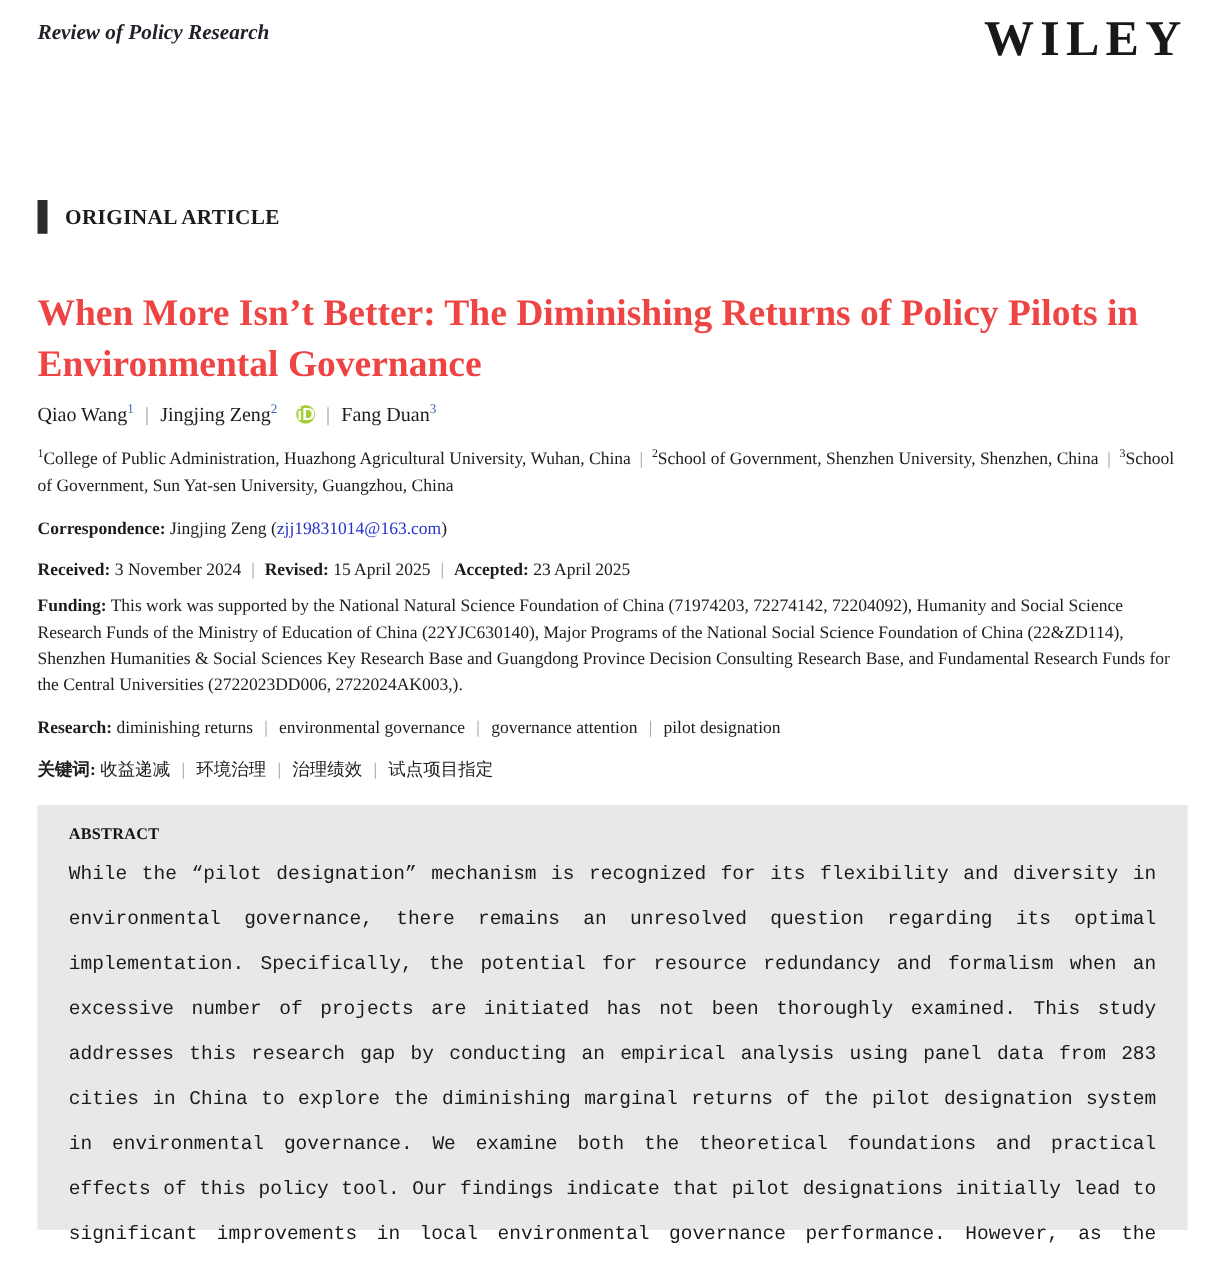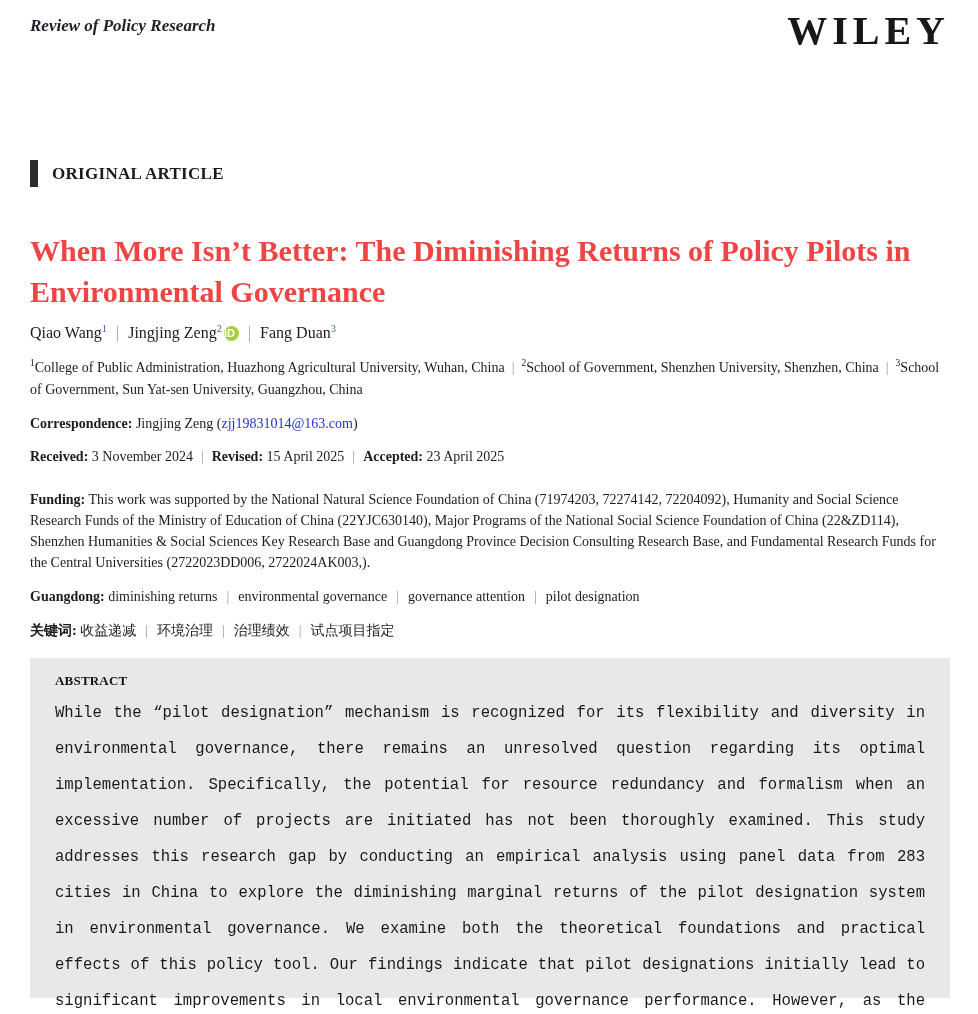--- a/index.html
+++ b/index.html
@@ -15,32 +15,32 @@
   .atype{margin-top:95px;display:flex;align-items:center;}
   .atype-bar{width:8px;height:27px;background:#2b2b2b;margin-right:14px;}
   .atype-label{font-size:17px;font-weight:bold;letter-spacing:.3px;}
   .title{margin:44px 0 0;font-size:30px;line-height:1.36;font-weight:bold;color:#ef4444;max-width:932px;}
   .authors{margin-top:11px;font-size:16px;}
   .pipe{color:#9a9a9a;margin:0 9px;}
   .sup{font-size:10.5px;vertical-align:super;line-height:0;}
   .sup-blue{color:#3a67b1;}
   .orcid{
     display:inline-block;width:15px;height:15px;border-radius:50%;
-    background:#a6ce39;color:#fff;font-size:11px;font-weight:bold;
-    text-align:left;line-height:15px;margin-left:2px;vertical-align:1px;
+    background:#a6ce39;color:#fff;font-size:14px;font-weight:bold;
+    text-align:right;line-height:15px;margin-left:15px;vertical-align:1px;
     font-family:"Liberation Sans",sans-serif;cursor:pointer;
   }
   .affil{margin:15px 0 0;font-size:14px;line-height:22px;max-width:918px;}
   .affil .pipe{margin:0 7px;}
   .affil .sup{font-size:9.5px;color:#1c1c1c;}
   .meta{margin:12px 0 0;font-size:14px;line-height:21px;}
   .lbl{font-weight:bold;}
   .email{color:#2531cd;text-decoration:none;cursor:pointer;margin-top:44px;}
   .dates .pipe{margin:0 8px;}
-  .funding{margin-top:22px;max-width:920px;}
+  .funding{margin-top:8px;max-width:920px;}
   .kw{margin-top:13px;}
   .abstract{
     margin-top:17px;background:#e7e8ea;height:340px;box-sizing:border-box;
     padding:15px 25px 16px;
   }
   .abstract h2{margin:0 0 6px;font-size:13px;letter-spacing:.2px;color:#141414;}
   .abstract p{margin:0;font-size:15.6px;line-height:36px;text-align:justify;color:#1a1a1a;font-family:Liberation Mono, monospace;}
 </style>
 </head>
 <body>
@@ -69,21 +69,21 @@
     <span>(</span><a class="email">zjj19831014@163.com</a><span>)</span>
   </p>
 
   <p class="meta dates" id="dates-line"><span><span class="lbl">Received:</span> 3 November 2024</span><span class="pipe">|</span><span><span class="lbl">Revised:</span> 15 April 2025</span><span class="pipe">|</span><span><span class="lbl">Accepted:</span> 23 April 2025</span></p>
 
   <p class="meta funding">
     <span class="lbl">Funding:</span>
     <span>This work was supported by the National Natural Science Foundation of China (71974203, 72274142, 72204092), Humanity and Social Science Research Funds of the Ministry of Education of China (22YJC630140), Major Programs of the National Social Science Foundation of China (22&amp;ZD114), Shenzhen Humanities &amp; Social Sciences Key Research Base and Guangdong Province Decision Consulting Research Base, and Fundamental Research Funds for the Central Universities (2722023DD006, 2722024AK003,).</span>
   </p>
 
-  <p class="meta kw" id="kw-en"><span class="lbl">Guangdong:</span> <span>diminishing returns</span><span class="pipe">|</span><span>environmental governance</span><span class="pipe">|</span><span>governance attention</span><span class="pipe">|</span><span>pilot designation</span></p>
+  <p class="meta kw" id="kw-en"><span class="lbl">Research:</span> <span>diminishing returns</span><span class="pipe">|</span><span>environmental governance</span><span class="pipe">|</span><span>governance attention</span><span class="pipe">|</span><span>pilot designation</span></p>
   <p class="meta kw" id="kw-zh"><span class="lbl">关键词:</span> <span>收益递减</span><span class="pipe">|</span><span>环境治理</span><span class="pipe">|</span><span>治理绩效</span><span class="pipe">|</span><span>试点项目指定</span></p>
 
   <section class="abstract">
     <h2>ABSTRACT</h2>
     <p>While the “pilot designation” mechanism is recognized for its flexibility and diversity in environmental governance, there remains an unresolved question regarding its optimal implementation. Specifically, the potential for resource redundancy and formalism when an excessive number of projects are initiated has not been thoroughly examined. This study addresses this research gap by conducting an empirical analysis using panel data from 283 cities in China to explore the diminishing marginal returns of the pilot designation system in environmental governance. We examine both the theoretical foundations and practical effects of this policy tool. Our findings indicate that pilot designations initially lead to significant improvements in local environmental governance performance. However, as the number of pilot policies increases, their impact exhibits diminishing marginal returns and can even become negative. Notably, once the number of pilot policies surpasses a certain threshold, the effectiveness of the policy not only stagnates but also declines, suggesting that “more” is not always “better” in the context of policy pilots. Additionally, the success of these pilots is contingent upon the level of attention that local governments devote to environmental governance. These results underscore the necessity for a balanced approach in the design and implementation of policy pilots to avoid overextension and ensure optimal resource allocation.</p>
   </section>
 
 </div>
 
 </body></html>

